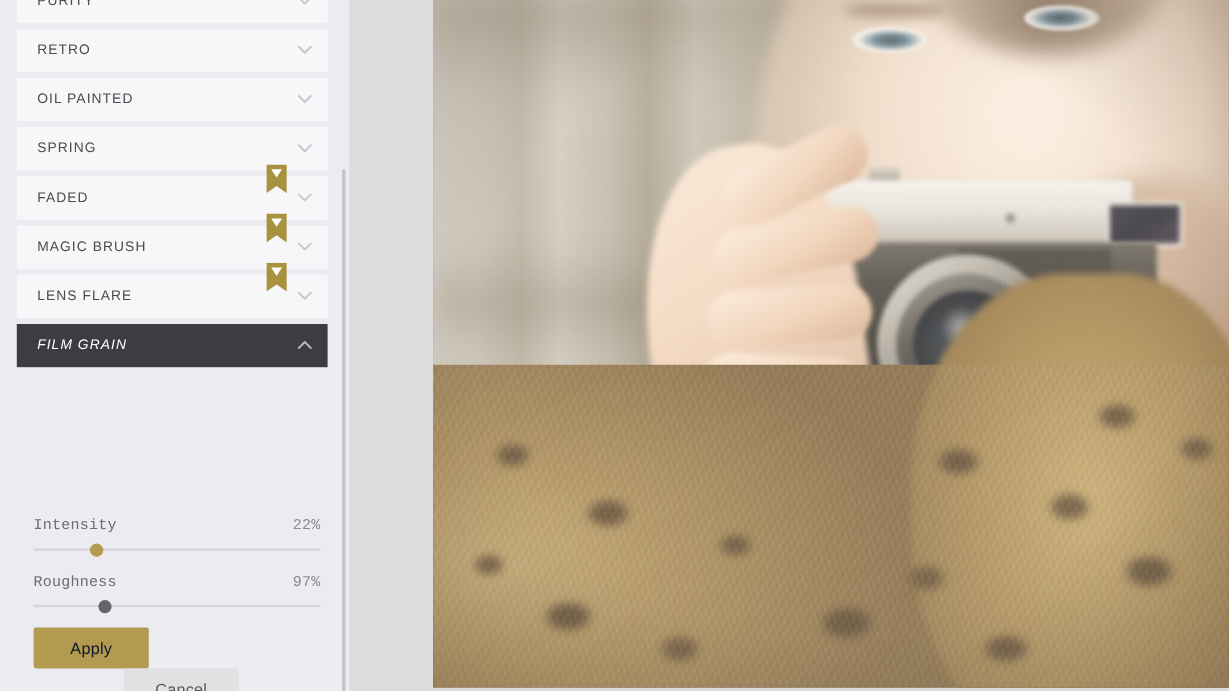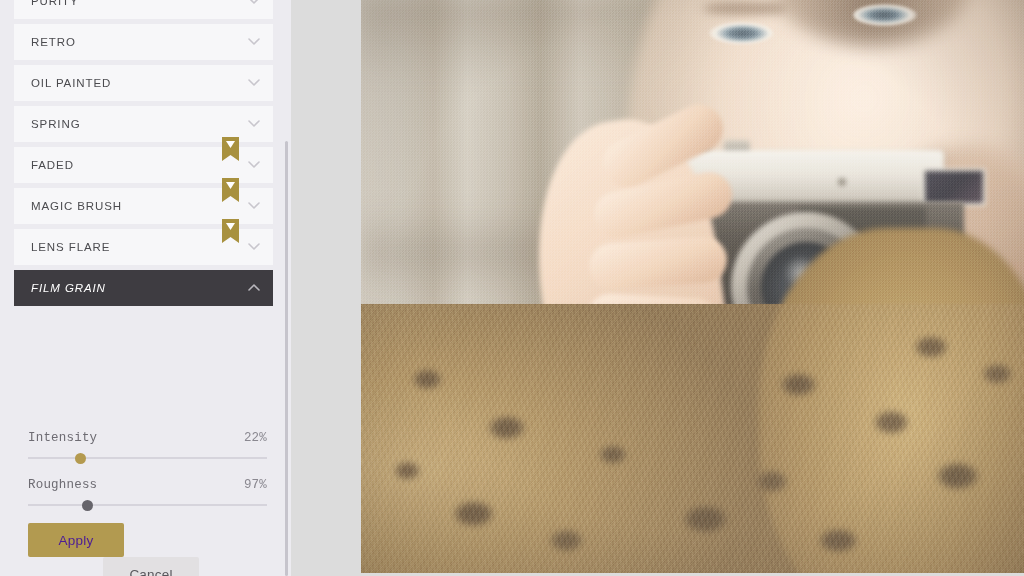--- a/index.html
+++ b/index.html
@@ -124,21 +124,21 @@
     font-size: 13.5px;
     font-family: "Liberation Sans", sans-serif;
     cursor: pointer;
     border-radius: 2px;
     letter-spacing: .2px;
     padding: 0;
   }
   #apply-btn {
     width: 96px;
     background: #b29a50;
-    color: #4c1d95;
+    color: #0f172a;
   }
   #cancel-btn {
     width: 96px;
     background: #e2e0e2;
     color: #58565c;
     margin-left: 75px;
   }
 
   
   #scroll-track {

